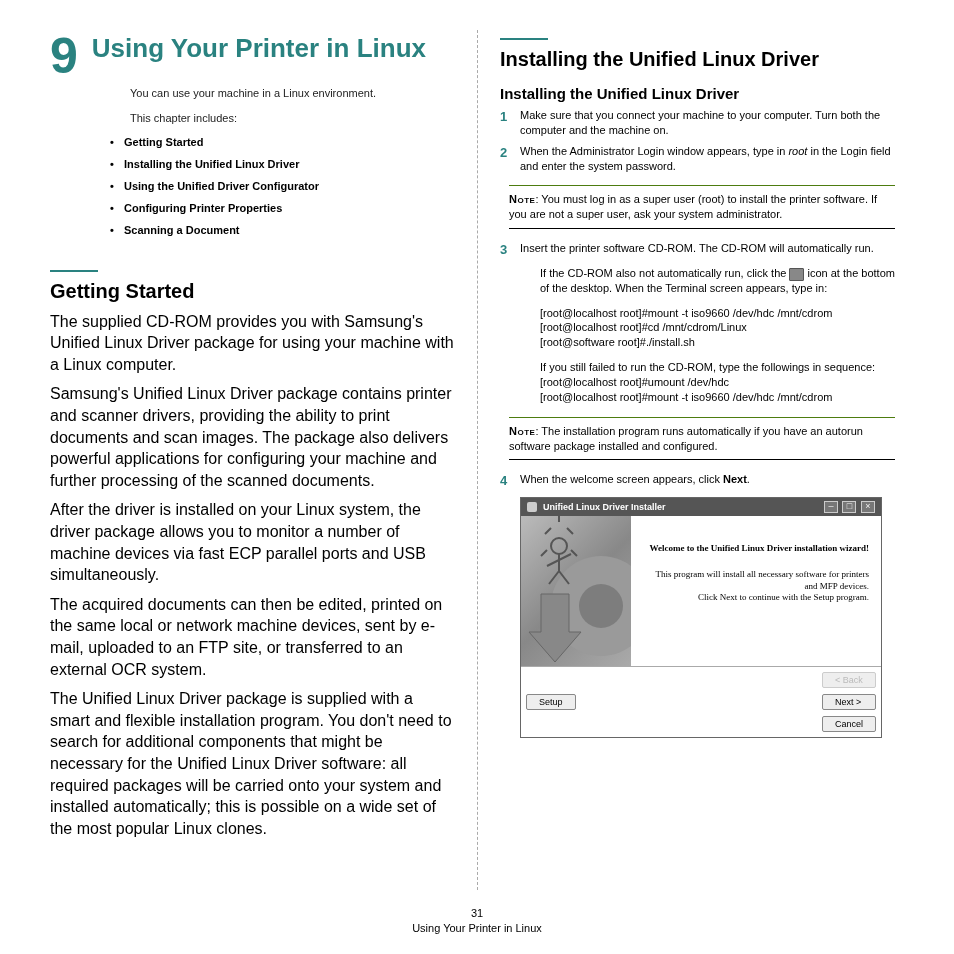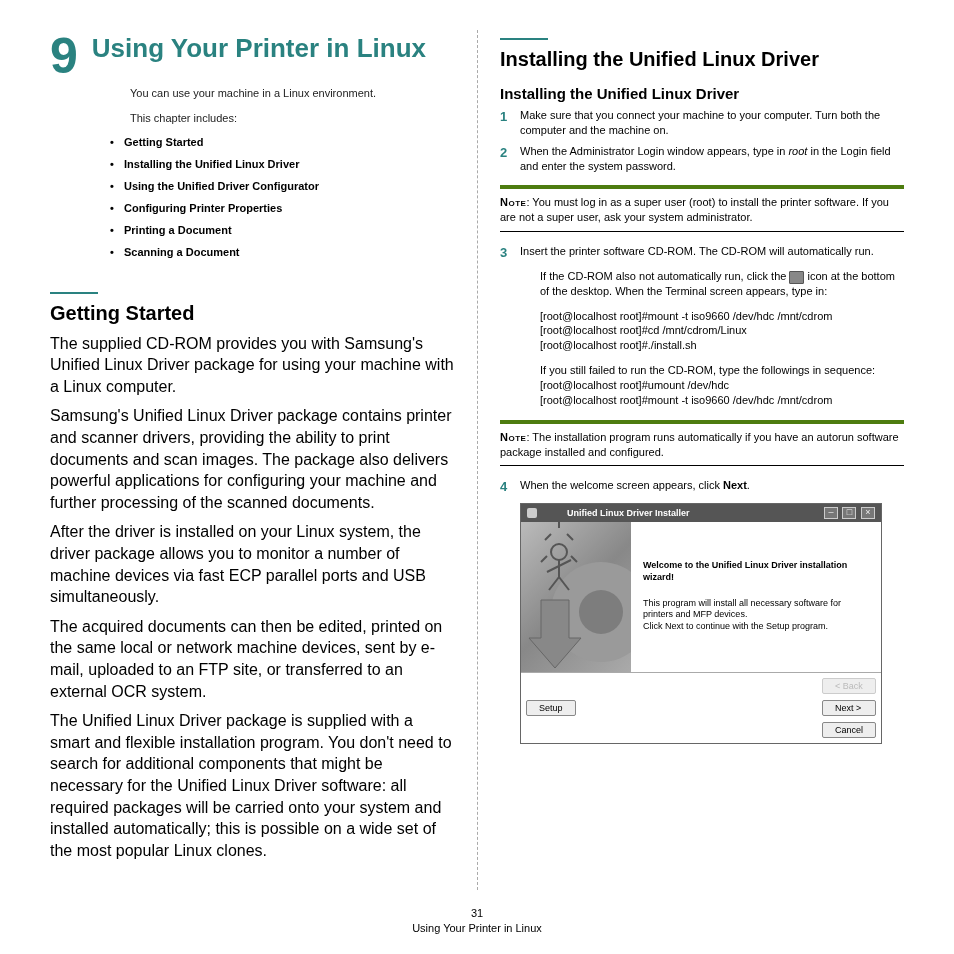--- a/index.html
+++ b/index.html
@@ -104,24 +104,24 @@
   }
   ol.steps > li .num {
     position: absolute;
     left: 0;
     top: 0;
     color: #2a8280;
     font-weight: bold;
     font-size: 13px;
   }
   .note-box {
-    border-top: 4px solid #4d7c0f;
+    border-top: 1px solid #4d7c0f;
     border-bottom: 1px solid #000;
     padding: 6px 0;
-    margin: 12px 0;
+    margin: 12px 9px;
     font-size: 11px;
     line-height: 1.35;
   }
   .smallcaps { font-variant: small-caps; font-weight: bold; letter-spacing: 0.5px; }
   .italic { font-style: italic; }
   .sub-block {
     margin: 10px 0 0 20px;
     font-size: 11px;
     line-height: 1.35;
   }
@@ -167,24 +167,25 @@
   }
   .wizard-side {
     width: 110px;
     background: linear-gradient(135deg,#bbb 0%, #888 50%, #aaa 100%);
     position: relative;
     overflow: hidden;
   }
   .wizard-side svg { position: absolute; }
   .wizard-main {
     flex: 1;
-    padding: 38px 12px 8px 12px;
-    text-align: left;
+    padding: 27px 12px 8px 12px;
+    text-align: right;
     font-size: 9px;
     line-height: 1.3;
+    font-family: Liberation Serif, serif;
   }
   .wizard-welcome { font-weight: bold; margin-bottom: 14px; }
   .wizard-foot {
     border-top: 1px solid #aaa;
     padding: 5px;
     display: flex;
     align-items: center;
     justify-content: space-between;
   }
   .btn {
@@ -216,21 +217,20 @@
       <div class="chapter-title">Using Your Printer in Linux</div>
     </div>
 
     <p class="body-text indent">You can use your machine in a Linux environment.</p>
     <p class="body-text indent">This chapter includes:</p>
     <ul class="bullets">
       <li>Getting Started</li>
       <li>Installing the Unified Linux Driver</li>
       <li>Using the Unified Driver Configurator</li>
       <li>Configuring Printer Properties</li>
-      <li>Printing a Document</li>
       <li>Scanning a Document</li>
     </ul>
 
     <hr class="sect-rule">
     <h2 class="section">Getting Started</h2>
     <p class="p">The supplied CD-ROM provides you with Samsung's Unified Linux Driver package for using your machine with a Linux computer.</p>
     <p class="p">Samsung's Unified Linux Driver package contains printer and scanner drivers, providing the ability to print documents and scan images. The package also delivers powerful applications for configuring your machine and further processing of the scanned documents.</p>
     <p class="p">After the driver is installed on your Linux system, the driver package allows you to monitor a number of machine devices via fast ECP parallel ports and USB simultaneously.</p>
     <p class="p">The acquired documents can then be edited, printed on the same local or network machine devices, sent by e-mail, uploaded to an FTP site, or transferred to an external OCR system.</p>
     <p class="p">The Unified Linux Driver package is supplied with a smart and flexible installation program. You don't need to search for additional components that might be necessary for the Unified Linux Driver software: all required packages will be carried onto your system and installed automatically; this is possible on a wide set of the most popular Linux clones.</p>
@@ -253,21 +253,21 @@
     </div>
 
     <ol class="steps" style="counter-reset: step 2;">
       <li><span class="num">3</span><span>Insert the printer software CD-ROM. The CD-ROM will automatically run.</span>
         <div class="sub-block">
           <span>If the CD-ROM also not automatically run, click the </span><span class="term-icon"></span><span> icon at the bottom of the desktop. When the Terminal screen appears, type in:</span>
         </div>
         <div class="sub-block">
           <div>[root@localhost root]#mount -t iso9660 /dev/hdc /mnt/cdrom</div>
           <div>[root@localhost root]#cd /mnt/cdrom/Linux</div>
-          <div>[root@localhost root]#./install.sh</div>
+          <div>[root@software root]#./install.sh</div>
         </div>
         <div class="sub-block">
           <div>If you still failed to run the CD-ROM, type the followings in sequence:</div>
           <div>[root@localhost root]#umount /dev/hdc</div>
           <div>[root@localhost root]#mount -t iso9660 /dev/hdc /mnt/cdrom</div>
         </div>
       </li>
     </ol>
 
     <div class="note-box">
@@ -277,21 +277,21 @@
     <ol class="steps">
       <li><span class="num">4</span>
         <span>When the welcome screen appears, click </span><b>Next</b><span>.</span>
       </li>
     </ol>
 
     <div class="wizard">
       <div class="wizard-title">
         <div class="wt-left">
           <span style="display:inline-block;width:10px;height:10px;background:#ccc;border-radius:2px;"></span>
-          <span style="flex:1;text-align:center;font-weight:bold;margin-left:24px;">Unified Linux Driver Installer</span>
+          <span style="flex:1;text-align:center;font-weight:bold;">Unified Linux Driver Installer</span>
         </div>
         <div class="wt-controls">
           <span>–</span>
           <span>□</span>
           <span>×</span>
         </div>
       </div>
       <div class="wizard-body">
         <div class="wizard-side">
           <svg width="110" height="150" viewBox="0 0 110 150">

